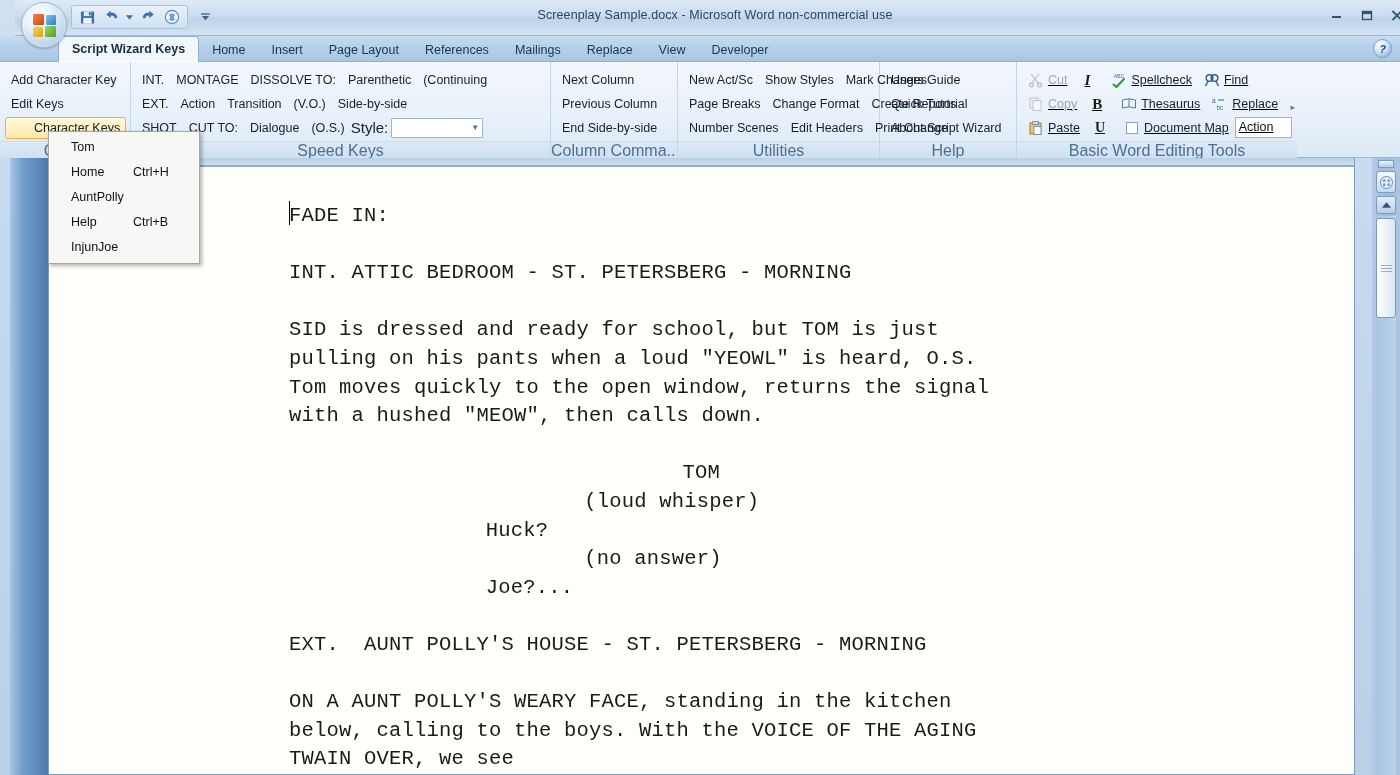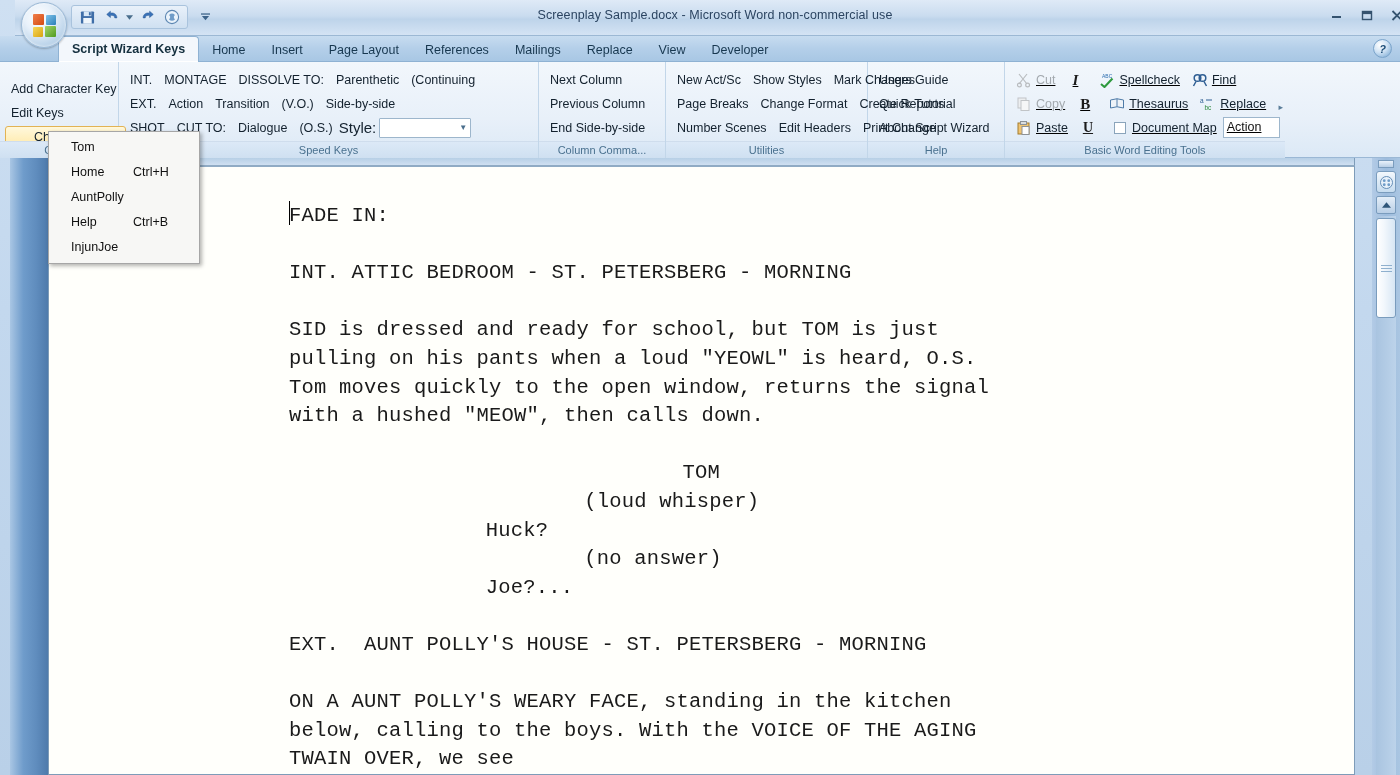--- a/index.html
+++ b/index.html
@@ -113,21 +113,21 @@
   .rgroup {
     position: relative; height: 96px;
     border-right: 1px solid #c2d6e9;
     padding: 5px 5px 0 5px;
     display: flex; flex-direction: column;
   }
   .rgroup:last-child { border-right: none; text-decoration: underline; }
   .rgroup-label {
     position: absolute; left: 0; bottom: 0; width: 100%; height: 17px;
     line-height: 17px; text-align: center;
-    font-size: 11px; color: #4a718f;
+    font-size: 16px; color: #4a718f;
     background: linear-gradient(180deg,#dce9f7,#cfe0f1);
     border-top: 1px solid #cfdded;
     overflow: hidden; white-space: nowrap;
   }
   .rows { display: flex; flex-direction: column; gap: 1px; }
   .rrow { display: flex; align-items: center; height: 23px; }
 
   .rbtn {
     height: 22px; line-height: 22px; padding: 0 5px;
     font-size: 12.5px; color: #13212e; cursor: pointer;
@@ -336,21 +336,21 @@
         <div class="tab">References</div>
         <div class="tab">Mailings</div>
         <div class="tab">Replace</div>
         <div class="tab">View</div>
         <div class="tab">Developer</div>
       </div>
     <div class="help-orb">?</div>
   </div>
 
   <div class="ribbon" id="ribbon-host">
-      <div class="rgroup" style="width: 119px; justify-content: center;">
+      <div class="rgroup" style="width: 131px;">
         <div class="rows" style="margin-top: 1px;">
           <div class="rrow">
             <div class="rbtn">
               <span>Add Character Key</span>
             </div>
           </div>
           <div class="rrow">
             <div class="rbtn">
               <span>Edit Keys</span>
             </div>

